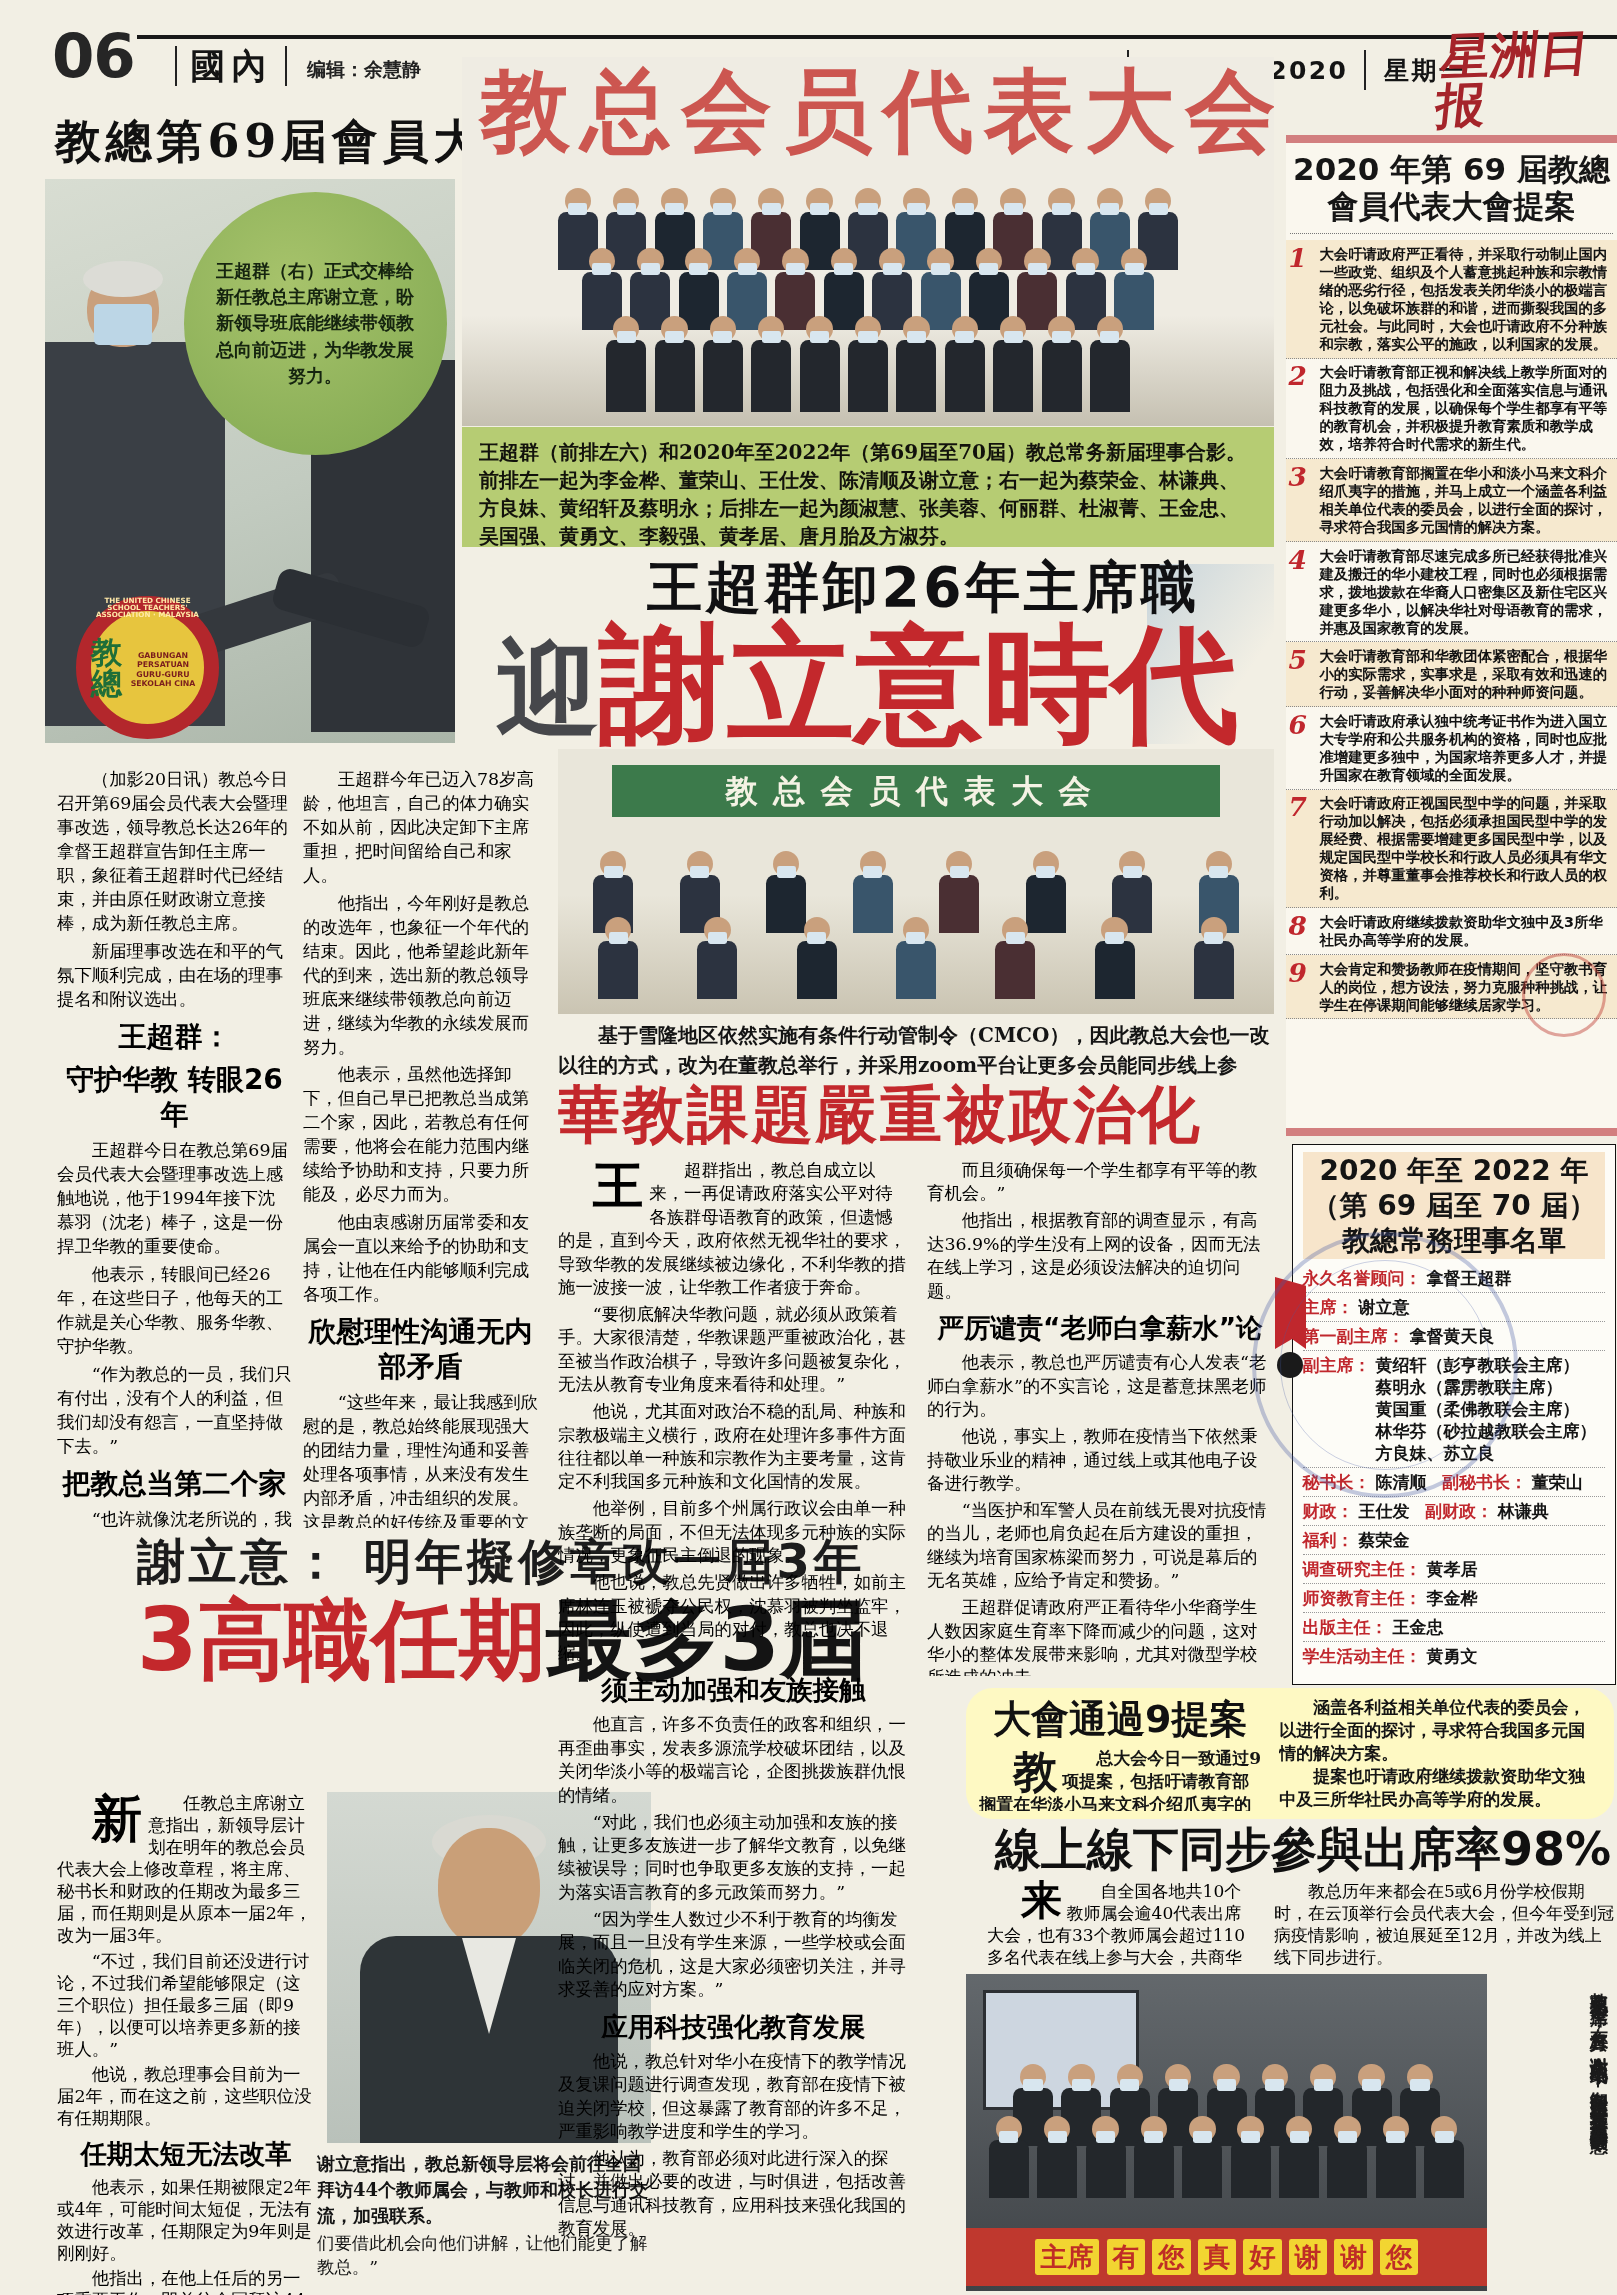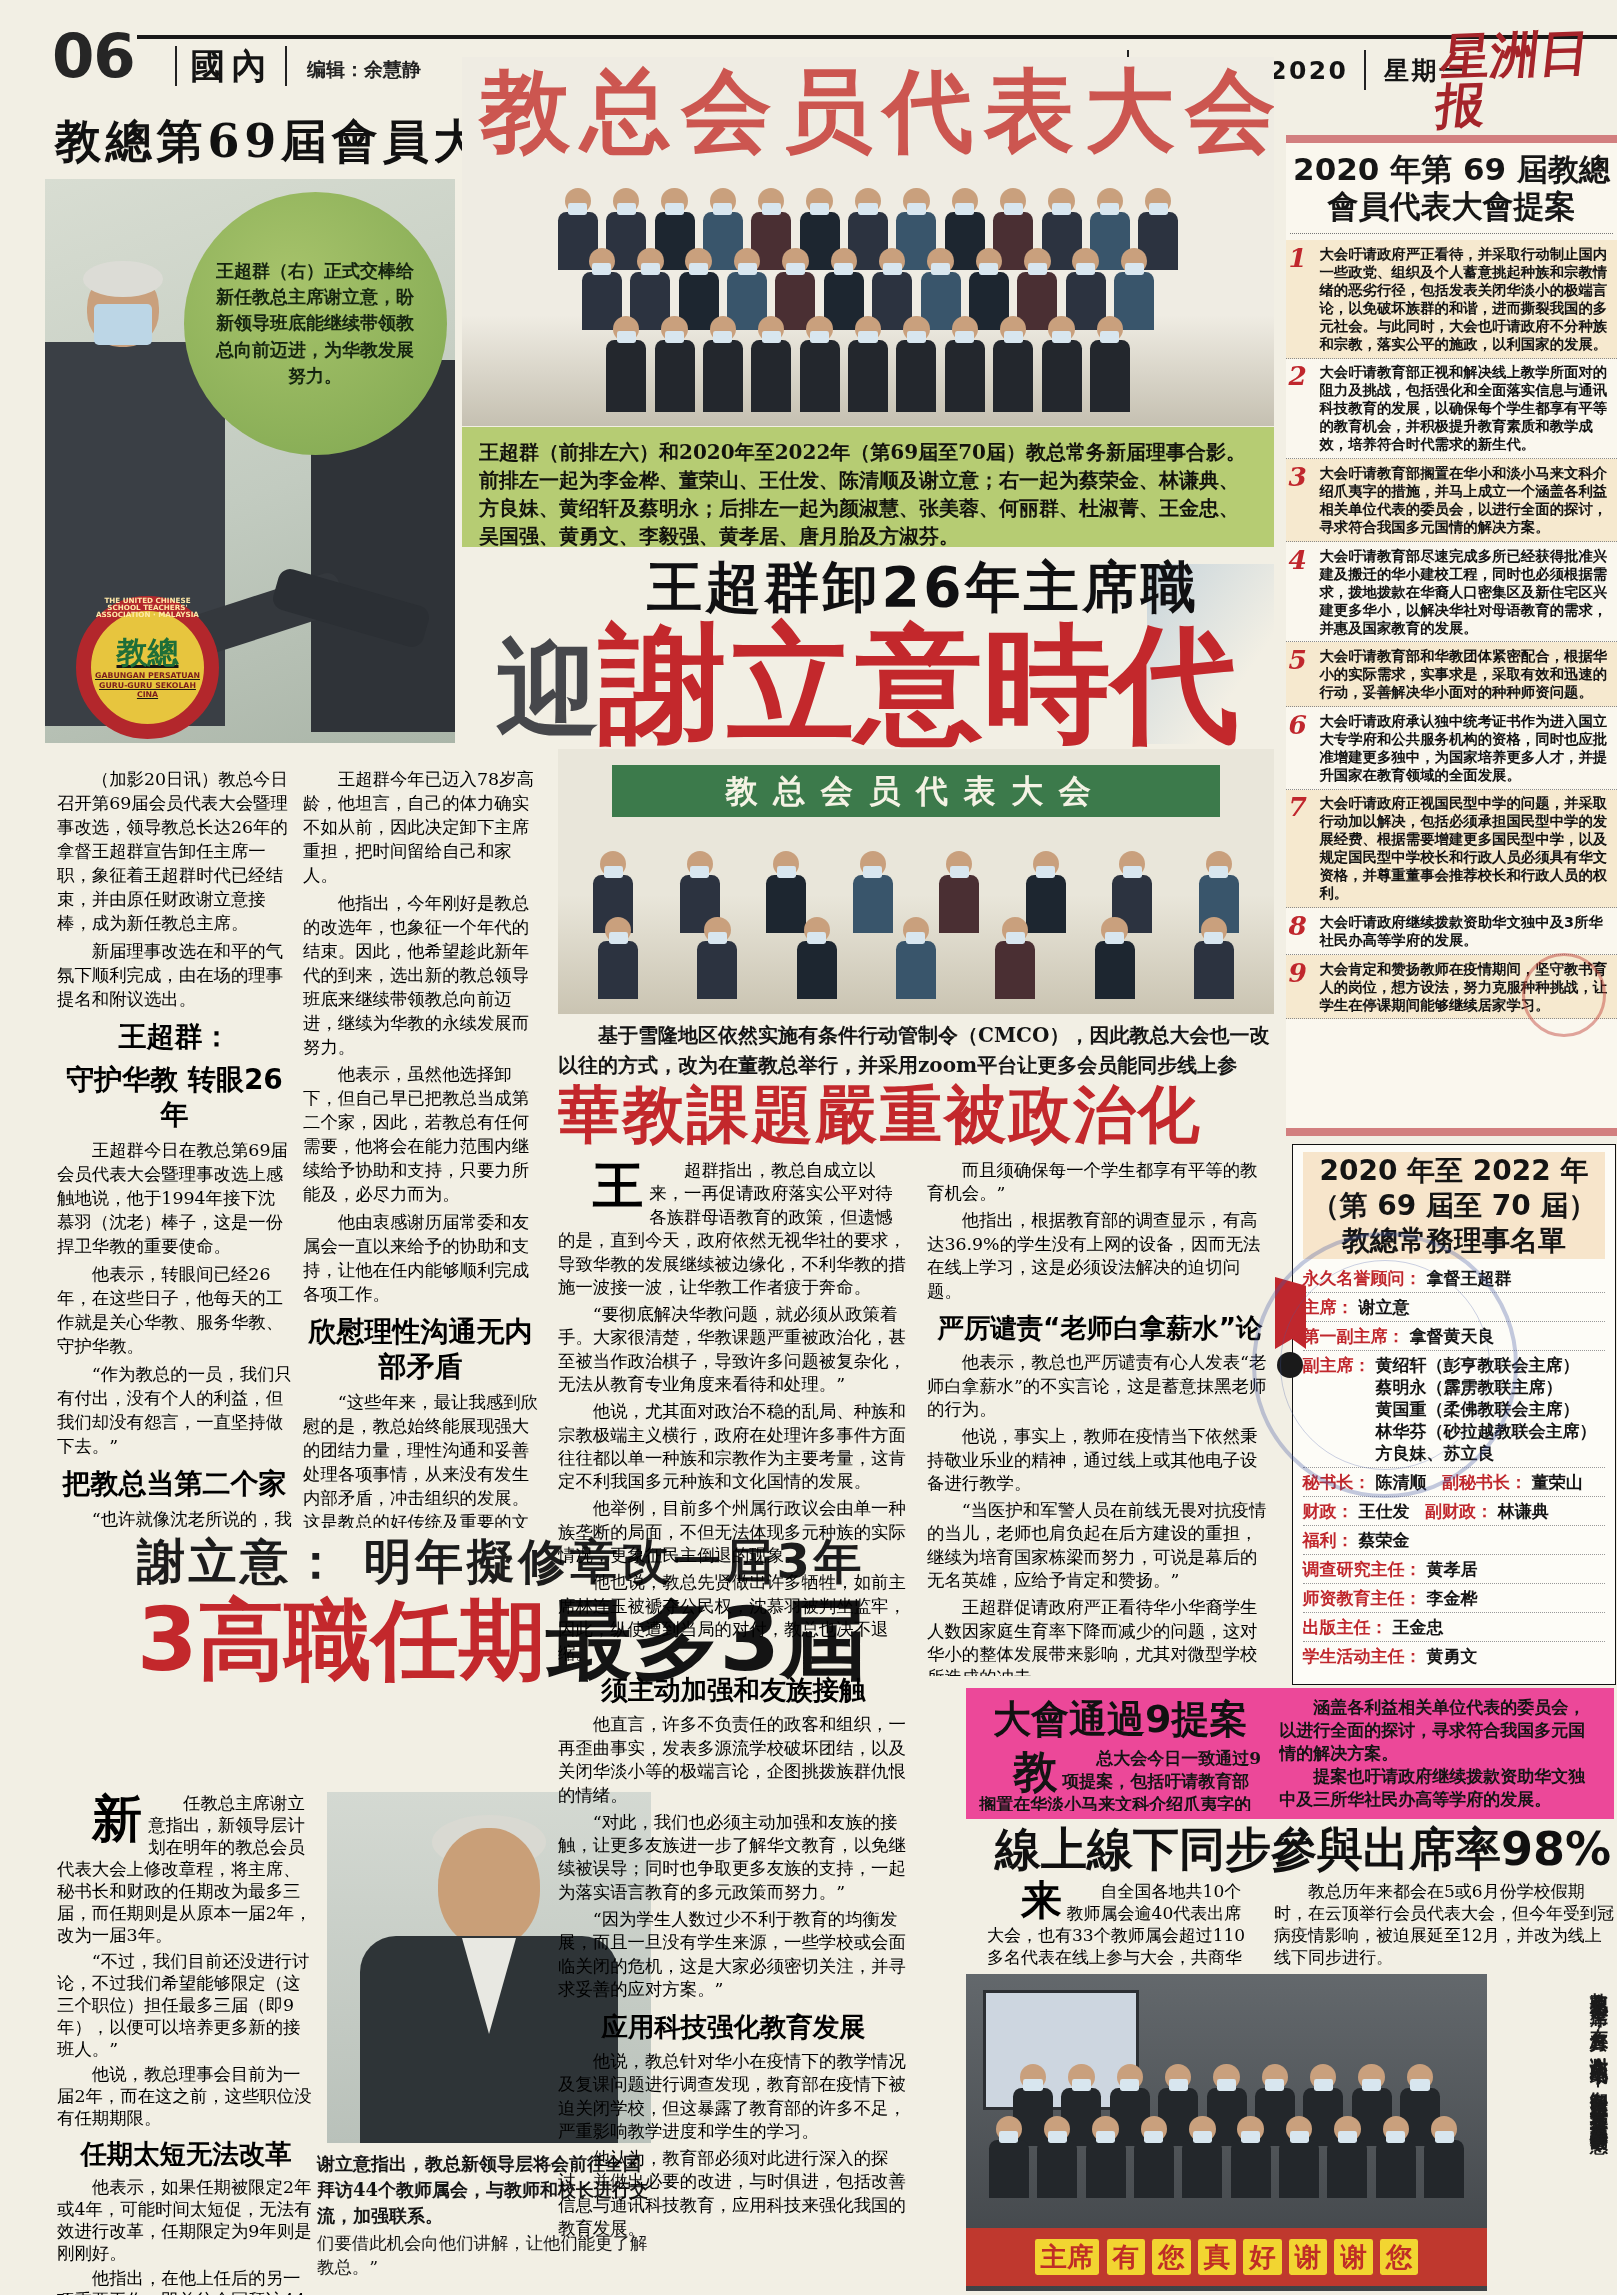--- a/index.html
+++ b/index.html
@@ -25,22 +25,22 @@
   .pa-person{position:absolute;}
   .pa-head{width:72px;height:78px;border-radius:50% 50% 45% 45%;background:#c9a07d;position:relative;}
   .pa-hair{position:absolute;top:-8.4px;left:-3.6px;right:-3.6px;height:36px;border-radius:50%;background:#dcdcd6;}
   .pa-mask{position:absolute;left:10%;right:10%;bottom:2.4px;height:52%;background:#bcd6e6;border-radius:4.8px;}
   .pa-body{margin-top:-4.8px;border-radius:15.6px 15.6px 0 0;background:#3a3f45;}
   .pa-arm{position:absolute;background:#34383d;border-radius:12px;}
   .pa-circle{position:absolute;right:8.4px;top:13.2px;width:263px;height:263px;border-radius:50%;
      background:radial-gradient(circle at 40% 35%,#a7c36b,#7fa750);display:flex;align-items:center;justify-content:center;
      padding:28px;box-sizing:border-box;text-align:center;font:600 18px/26.4px "DejaVu Serif",serif;color:#15240f;}
   .pa-badge{position:absolute;left:31px;bottom:3.6px;width:143px;height:143px;border-radius:50%;
-     background:#e7c53e;border:15.6px solid #b3272c;box-sizing:border-box;display:flex;flex-direction:column;
-     align-items:center;justify-content:center;text-align:center;text-decoration:underline;}
+     background:#e7c53e;border:15.6px solid #b3272c;box-sizing:border-box;display:flex;flex-direction:row;
+     align-items:center;justify-content:center;text-align:center;}
   .badge-ring{position:absolute;top:-14.4px;left:0;right:0;font:700 7.2px/1 "DejaVu Sans",sans-serif;color:#ffe9a8;}
   .badge-center{font:800 31px/1 "DejaVu Serif",serif;color:#1f6e38;}
   .badge-sub{font:600 7.8px/1.2 "DejaVu Sans",sans-serif;color:#7a1d1d;margin-top:3.6px;}
   .photo-b{left:462px;top:57px;width:812px;height:369px;background:linear-gradient(#efece3 70%,#c5c0b1 100%);}
   .pb-banner{position:absolute;top:8.4px;left:18px;right:18px;text-align:center;white-space:nowrap;
      font:700 90px/1 "DejaVu Serif",serif;color:rgba(193,44,38,.78);letter-spacing:10.8px;}
   .crowd{position:absolute;display:flex;justify-content:center;left:12px;right:12px;}
   .person{width:40px;margin:0 4.2px;flex:none;}
   .person .head{width:26.4px;height:26.4px;border-radius:50%;background:#c9a07d;margin:0 auto;position:relative;}
   .person .head::after{content:"";position:absolute;left:14%;right:14%;bottom:-0.6px;height:46%;background:#d8e6ef;border-radius:2.4px;}
@@ -100,22 +100,22 @@
   .xie-col{left:57px;top:1792px;width:258px;height:503px;}
   .xie-col p{font:17.4px/22px "DejaVu Serif",serif;}
   .xie-col p.sub{font:700 26.4px/32px "DejaVu Sans",sans-serif;}
   
   .hua-head{left:558px;top:1084px;font:900 62px/1 "DejaVu Sans",sans-serif;color:#c3282c;letter-spacing:2.4px;}
   .huaA{left:558px;top:1159px;width:351px;height:1132px;}
   .huaB{left:927px;top:1159px;width:346px;height:517px;}
   .huaA p,.huaB p{font:17.4px/23.4px "DejaVu Serif",serif;}
   .huaA p.sub,.huaB p.sub{font:700 26.4px/34px "DejaVu Sans",sans-serif;}
   
-  .motion{left:966px;top:1688px;width:648px;height:131px;background:#ec4899;display:flex;gap:18px;
-      padding:8.4px 13.2px;box-sizing:border-box;}
+  .motion{left:966px;top:1688px;width:648px;height:131px;background:#fef9c3;display:flex;gap:18px;
+      padding:8.4px 13.2px;box-sizing:border-box;border-radius:27px;}
   .motion .mcol{overflow:hidden;}
   .motion .m1{width:282px;}
   .motion .m2{width:318px;}
   .motion-head{font:900 38px/1.15 "DejaVu Sans",sans-serif;color:#111;text-align:center;margin:1.2px 0 6px;}
   .motion p{margin:0;font:600 17px/23px "DejaVu Serif",serif;text-indent:2em;}
   .motion p.lead::first-letter{font-size:2.6em;font-weight:800;float:left;line-height:.95;padding:2.4px 4.8px 0 0;}
   
   .online-head{left:989px;top:1826px;width:628px;text-align:center;font:900 46px/1 "DejaVu Sans",sans-serif;color:#101010;}
   .onl1{left:987px;top:1880px;width:269px;height:90px;}
   .onl2{left:1274px;top:1880px;width:340px;height:90px;}

